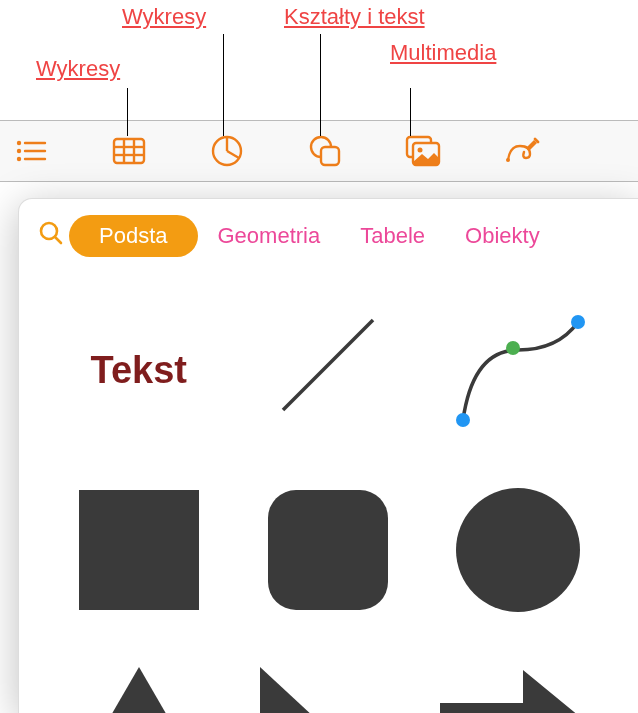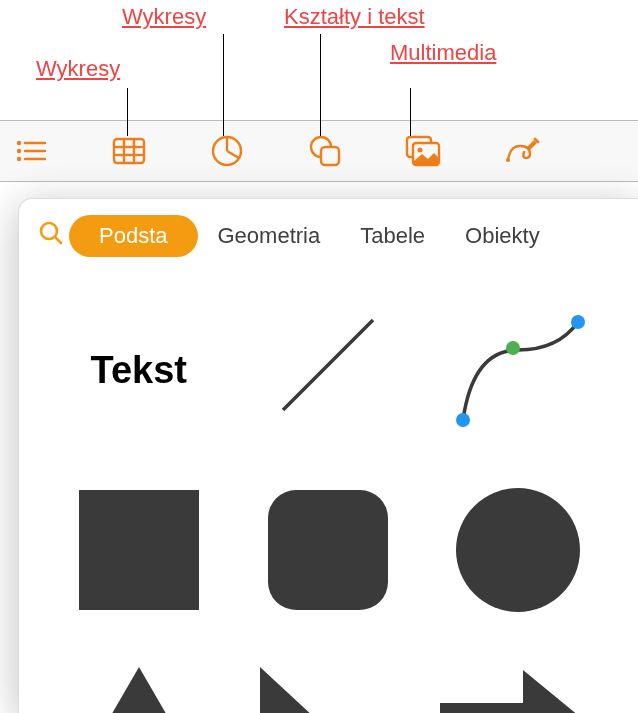--- a/index.html
+++ b/index.html
@@ -102,21 +102,21 @@
       background: #f39c12;
       color: #fff;
       font-size: 22px;
       font-weight: 500;
       padding: 8px 30px;
       border-radius: 22px;
       white-space: nowrap;
       cursor: pointer;
     }
     .cat {
-      color: #404040;
+      color: #ec4899;
       font-size: 22px;
       font-weight: 400;
       padding: 8px 20px;
       white-space: nowrap;
       cursor: pointer;
     }
     .shapes-grid {
       display: grid;
       grid-template-columns: repeat(3, 1fr);
       gap: 30px 30px;
@@ -125,21 +125,21 @@
     .shape-cell {
       height: 150px;
       display: flex;
       align-items: center;
       justify-content: center;
       cursor: pointer;
     }
     .text-shape {
       font-size: 38px;
       font-weight: 600;
-      color: #000000;
+      color: #7f1d1d;
     }
   </style>
 </head>
 <body>
 
 <div class="callouts">
   <div class="callout" style="left:122px; top:4px;">Wykresy</div>
   <div class="callout" style="left:36px; top:56px;">Wykresy</div>
   <div class="callout" style="left:284px; top:4px;">Kształty i tekst</div>
   <div class="callout" style="left:390px; top:40px;">Multimedia</div>

